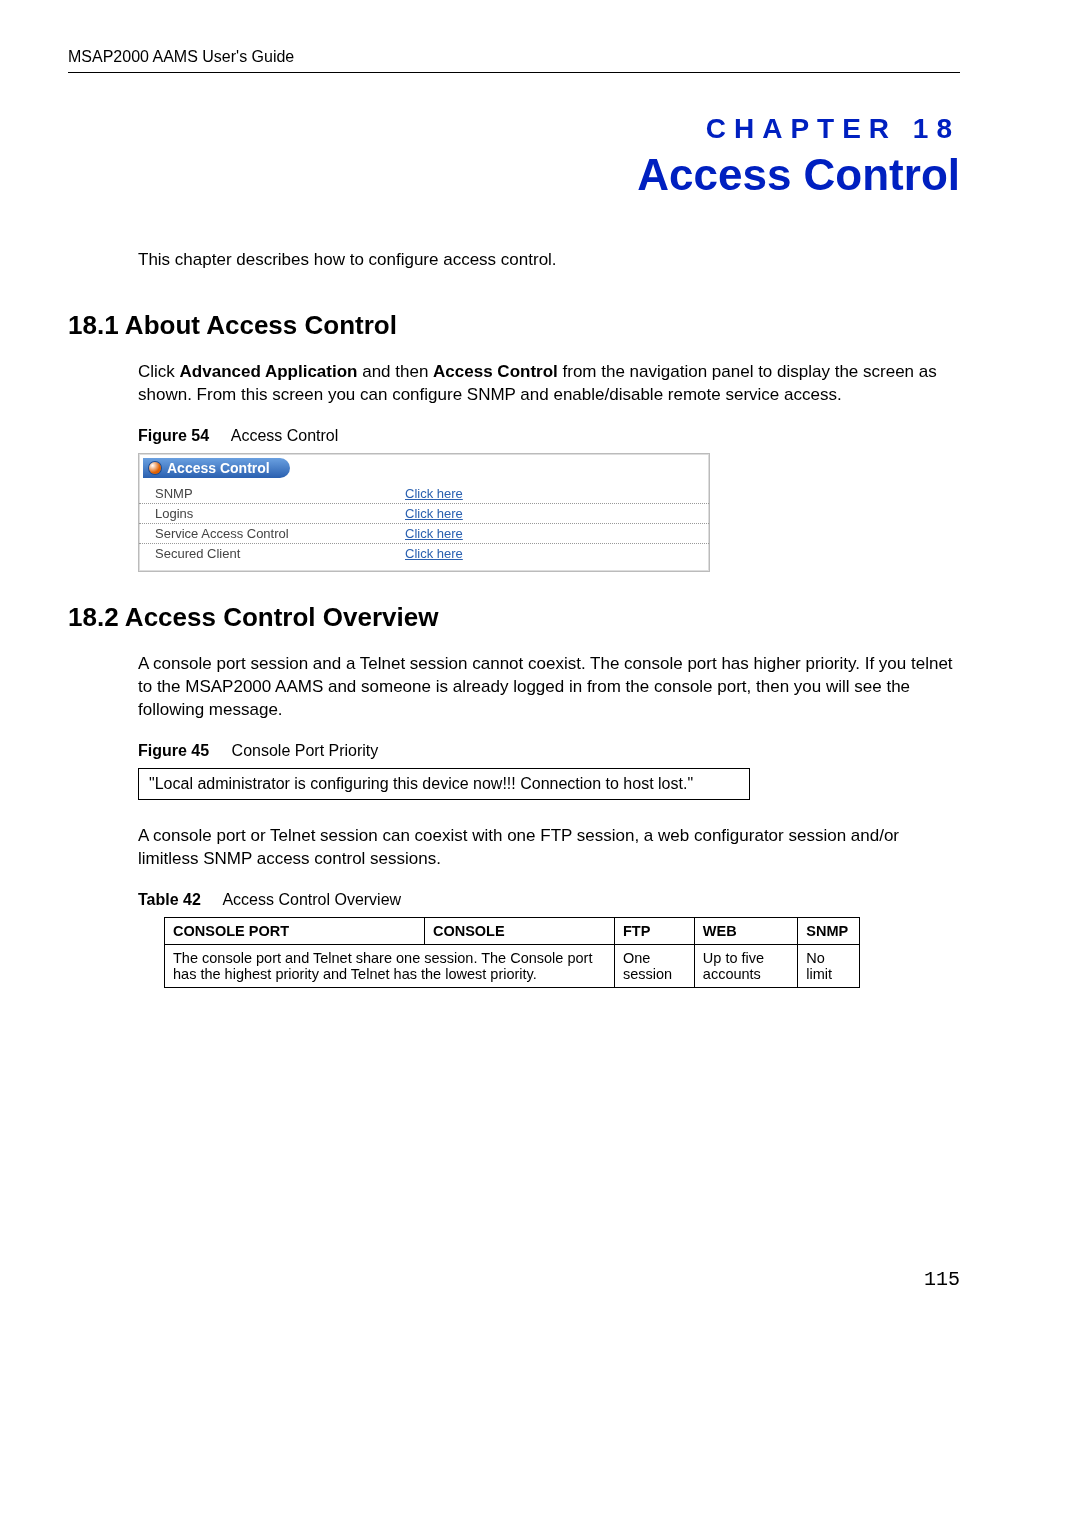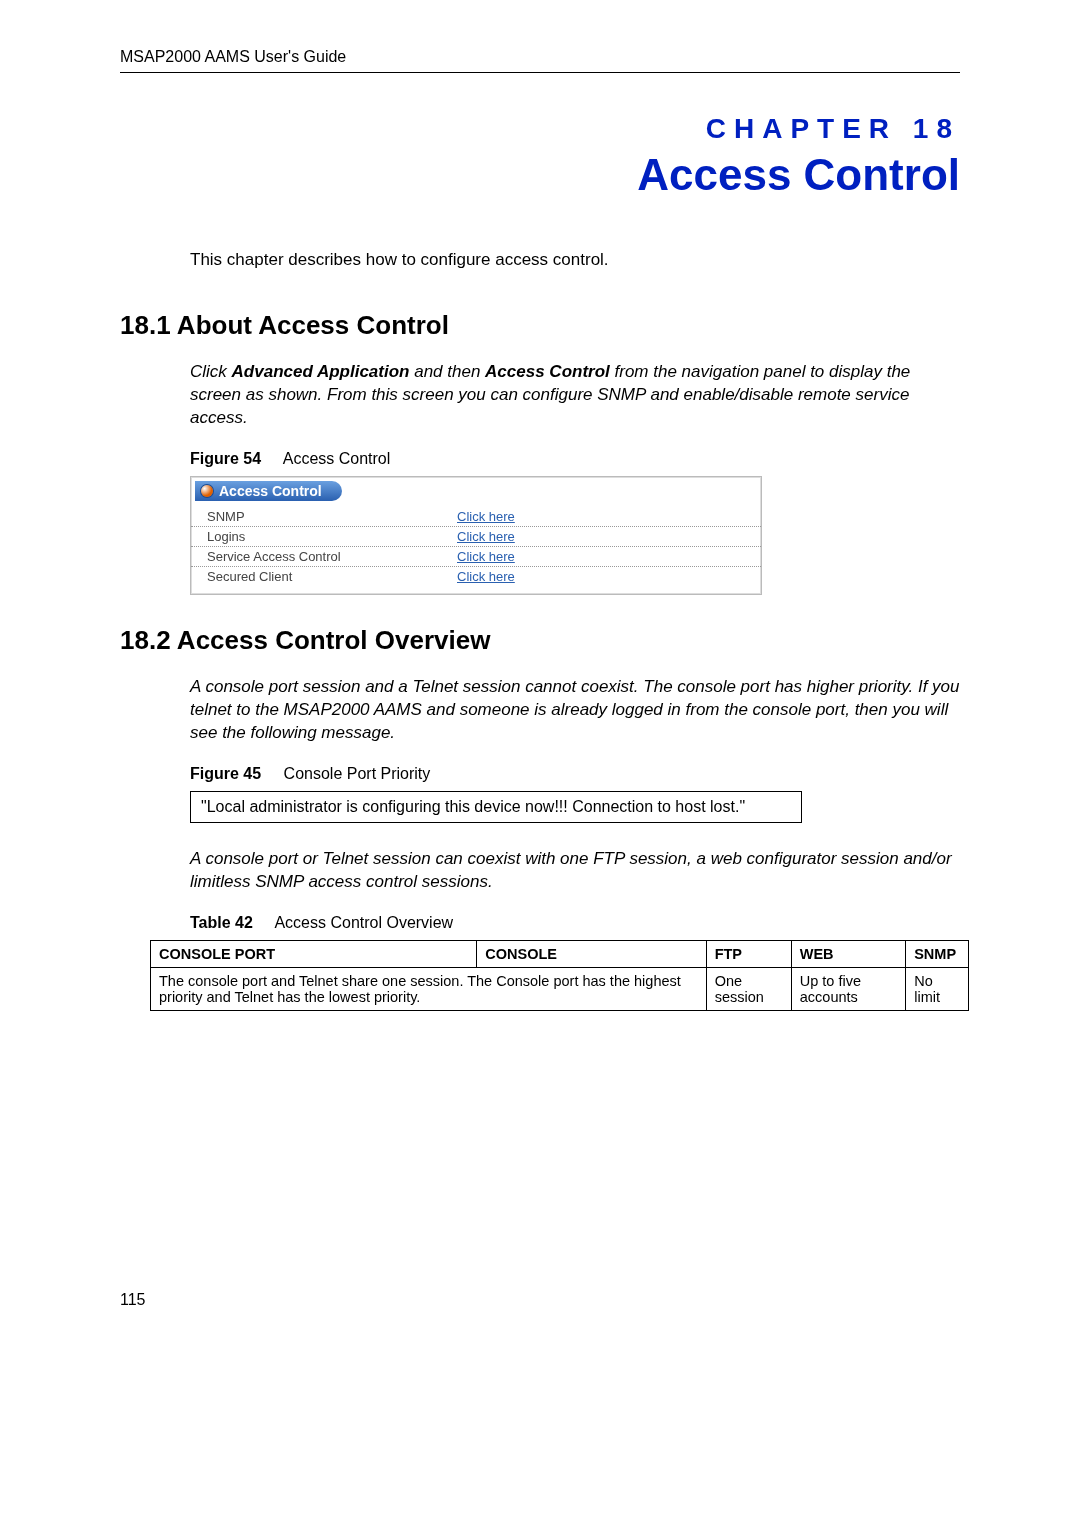--- a/index.html
+++ b/index.html
@@ -5,21 +5,21 @@
   body {
     margin: 0;
     padding: 0;
     font-family: Arial, Helvetica, sans-serif;
     font-size: 17px;
     color: #000;
     background: #fff;
     width: 1080px;
   }
   .page {
-    padding: 48px 120px 60px 120px;
+    padding: 48px 120px 60px 68px;
   }
   .header-line {
     font-size: 16px;
     padding-bottom: 6px;
     border-bottom: 1px solid #000;
     margin-bottom: 40px;
   }
   .chapter-label {
     font-family: Arial, Helvetica, sans-serif;
     font-size: 28px;
@@ -40,21 +40,20 @@
     margin: 0 0 40px 70px;
   }
   .h2 {
     font-size: 26px;
     font-weight: bold;
     margin: 30px 0 20px 0;
   }
   .body-text {
     margin: 0 0 20px 70px;
     line-height: 1.35;
-    font-style: italic;
   }
   .fig-caption {
     margin: 0 0 8px 70px;
     font-size: 16px;
   }
   .fig-caption .strong { font-weight: bold; margin-right: 18px;}
   .tab-caption {
     margin: 20px 0 8px 70px;
     font-size: 16px;
   }
@@ -95,37 +94,37 @@
   .panel-label { flex: 0 0 250px; }
   .panel-link { color: #2a60b0; text-decoration: underline; cursor: pointer; text-align: right;}
   .msgbox {
     margin: 0 0 25px 70px;
     border: 1px solid #000;
     padding: 6px 10px;
     width: 590px;
     font-size: 16px;
   }
   .ov-table {
-    margin-left: 30px;
+    margin-left: 96px;
     border-collapse: collapse;
-    width: 819px;
+    width: 696px;
   }
   .ov-table th, .ov-table td {
     border: 1px solid #000;
     padding: 5px 8px;
     text-align: left;
     vertical-align: top;
     font-size: 14.5px;
   }
   .ov-table th { font-weight: bold; }
   .page-num {
-    text-align: left;
-    font-size: 16px;
+    text-align: right;
+    font-size: 20px;
     margin-top: 280px;
-    font-family: Liberation Sans, sans-serif;
+    font-family: Liberation Mono, monospace;
   }
 </style>
 </head>
 <body>
 
 <div class="page">
 
   <div class="header-line">MSAP2000 AAMS User's Guide</div>
 
   <div class="chapter-label">CHAPTER 18</div>

